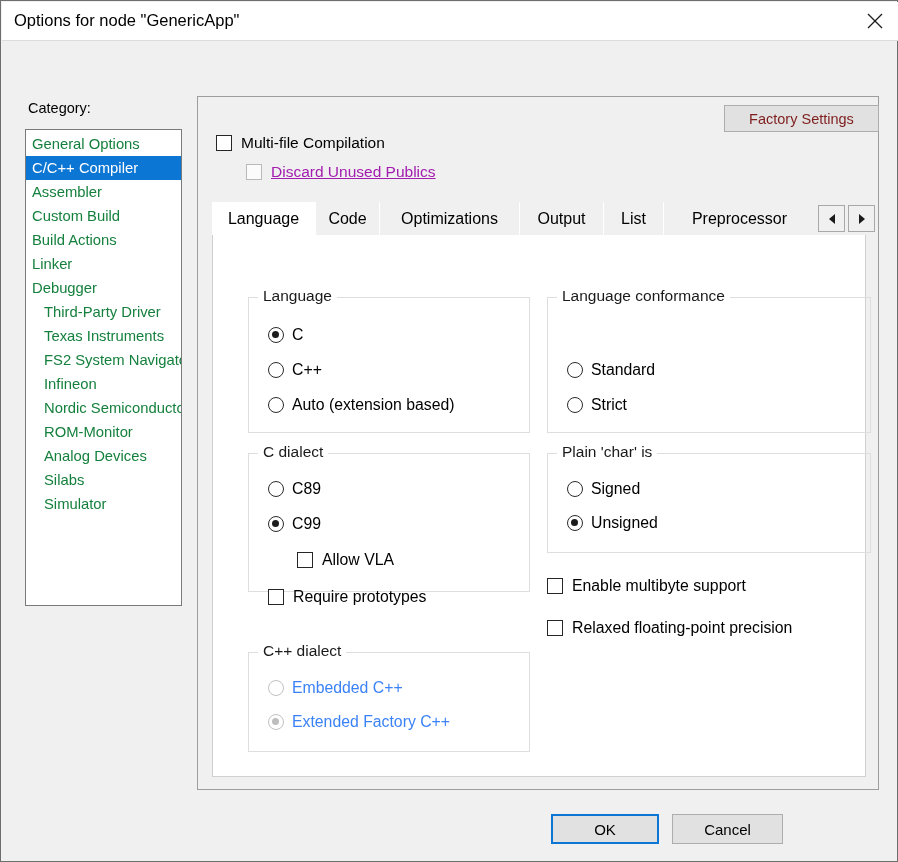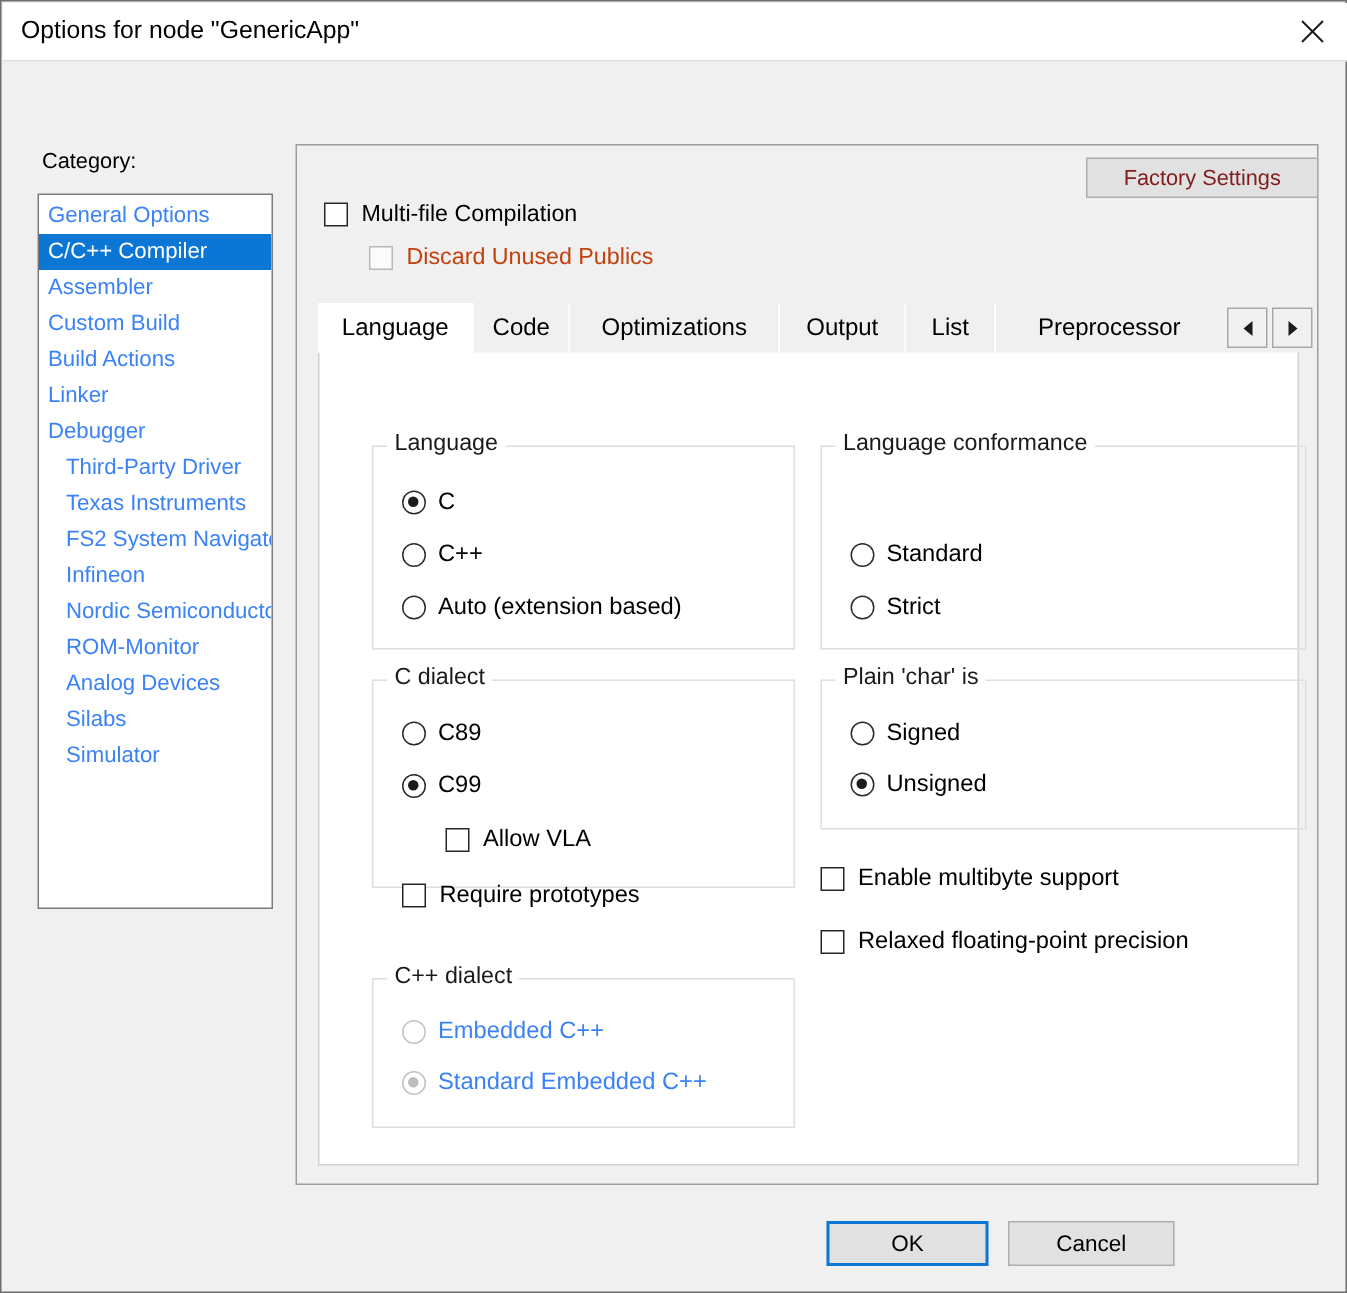--- a/index.html
+++ b/index.html
@@ -78,21 +78,21 @@
     overflow: hidden;
     padding-top: 2px;
   }
   .cat-item {
     height: 24px;
     line-height: 24px;
     padding-left: 6px;
     font-size: 14.8px;
     white-space: nowrap;
     overflow: hidden;
-    color: #3b82f6;
+    color: #15803d;
     cursor: default;
   }
   .cat-item.indent { padding-left: 18px; }
   .cat-item.selected {
     background: #0b76d4;
     color: #ffffff;
   }
 
   
   .right-panel {
@@ -135,21 +135,21 @@
     width: 16px; height: 16px;
     border: 1px solid #262626;
     background: #ffffff;
     box-sizing: border-box;
     margin-right: 9px;
     flex: 0 0 auto;
     position: relative;
   }
   .cbox.disabled { border-color: #b9b9b9; background:#fbfbfb; }
   .cblabel { font-size: 15.5px; }
-  .cblabel.disabled { color: #c2410c; }
+  .cblabel.disabled { color: #a21caf; text-decoration: underline; }
 
   .radio {
     width: 16px; height: 16px;
     border: 1.4px solid #2b2b2b;
     border-radius: 50%;
     box-sizing: border-box;
     background: #ffffff;
     margin-right: 8px;
     flex: 0 0 auto;
     position: relative;
@@ -377,21 +377,21 @@
       </div>
 
       <div class="group" style="left:35px; top:417px; width:282px; height:100px;">
         <span class="glegend">C++ dialect</span>
         <div class="grow" style="left:19px; top:26px;">
           <span class="radio disabled"></span>
           <span class="gtext disabled">Embedded C++</span>
         </div>
         <div class="grow" style="left:19px; top:60px;">
           <span class="radio disabled checked"></span>
-          <span class="gtext disabled">Standard Embedded C++</span>
+          <span class="gtext disabled">Extended Factory C++</span>
         </div>
       </div>
 
       <div class="group" style="left:334px; top:62px; width:324px; height:136px;">
         <span class="glegend">Language conformance</span>
         <div class="grow" style="left:19px; top:63px;">
           <span class="radio"></span>
           <span class="gtext">Standard</span>
         </div>
         <div class="grow" style="left:19px; top:98px;">

